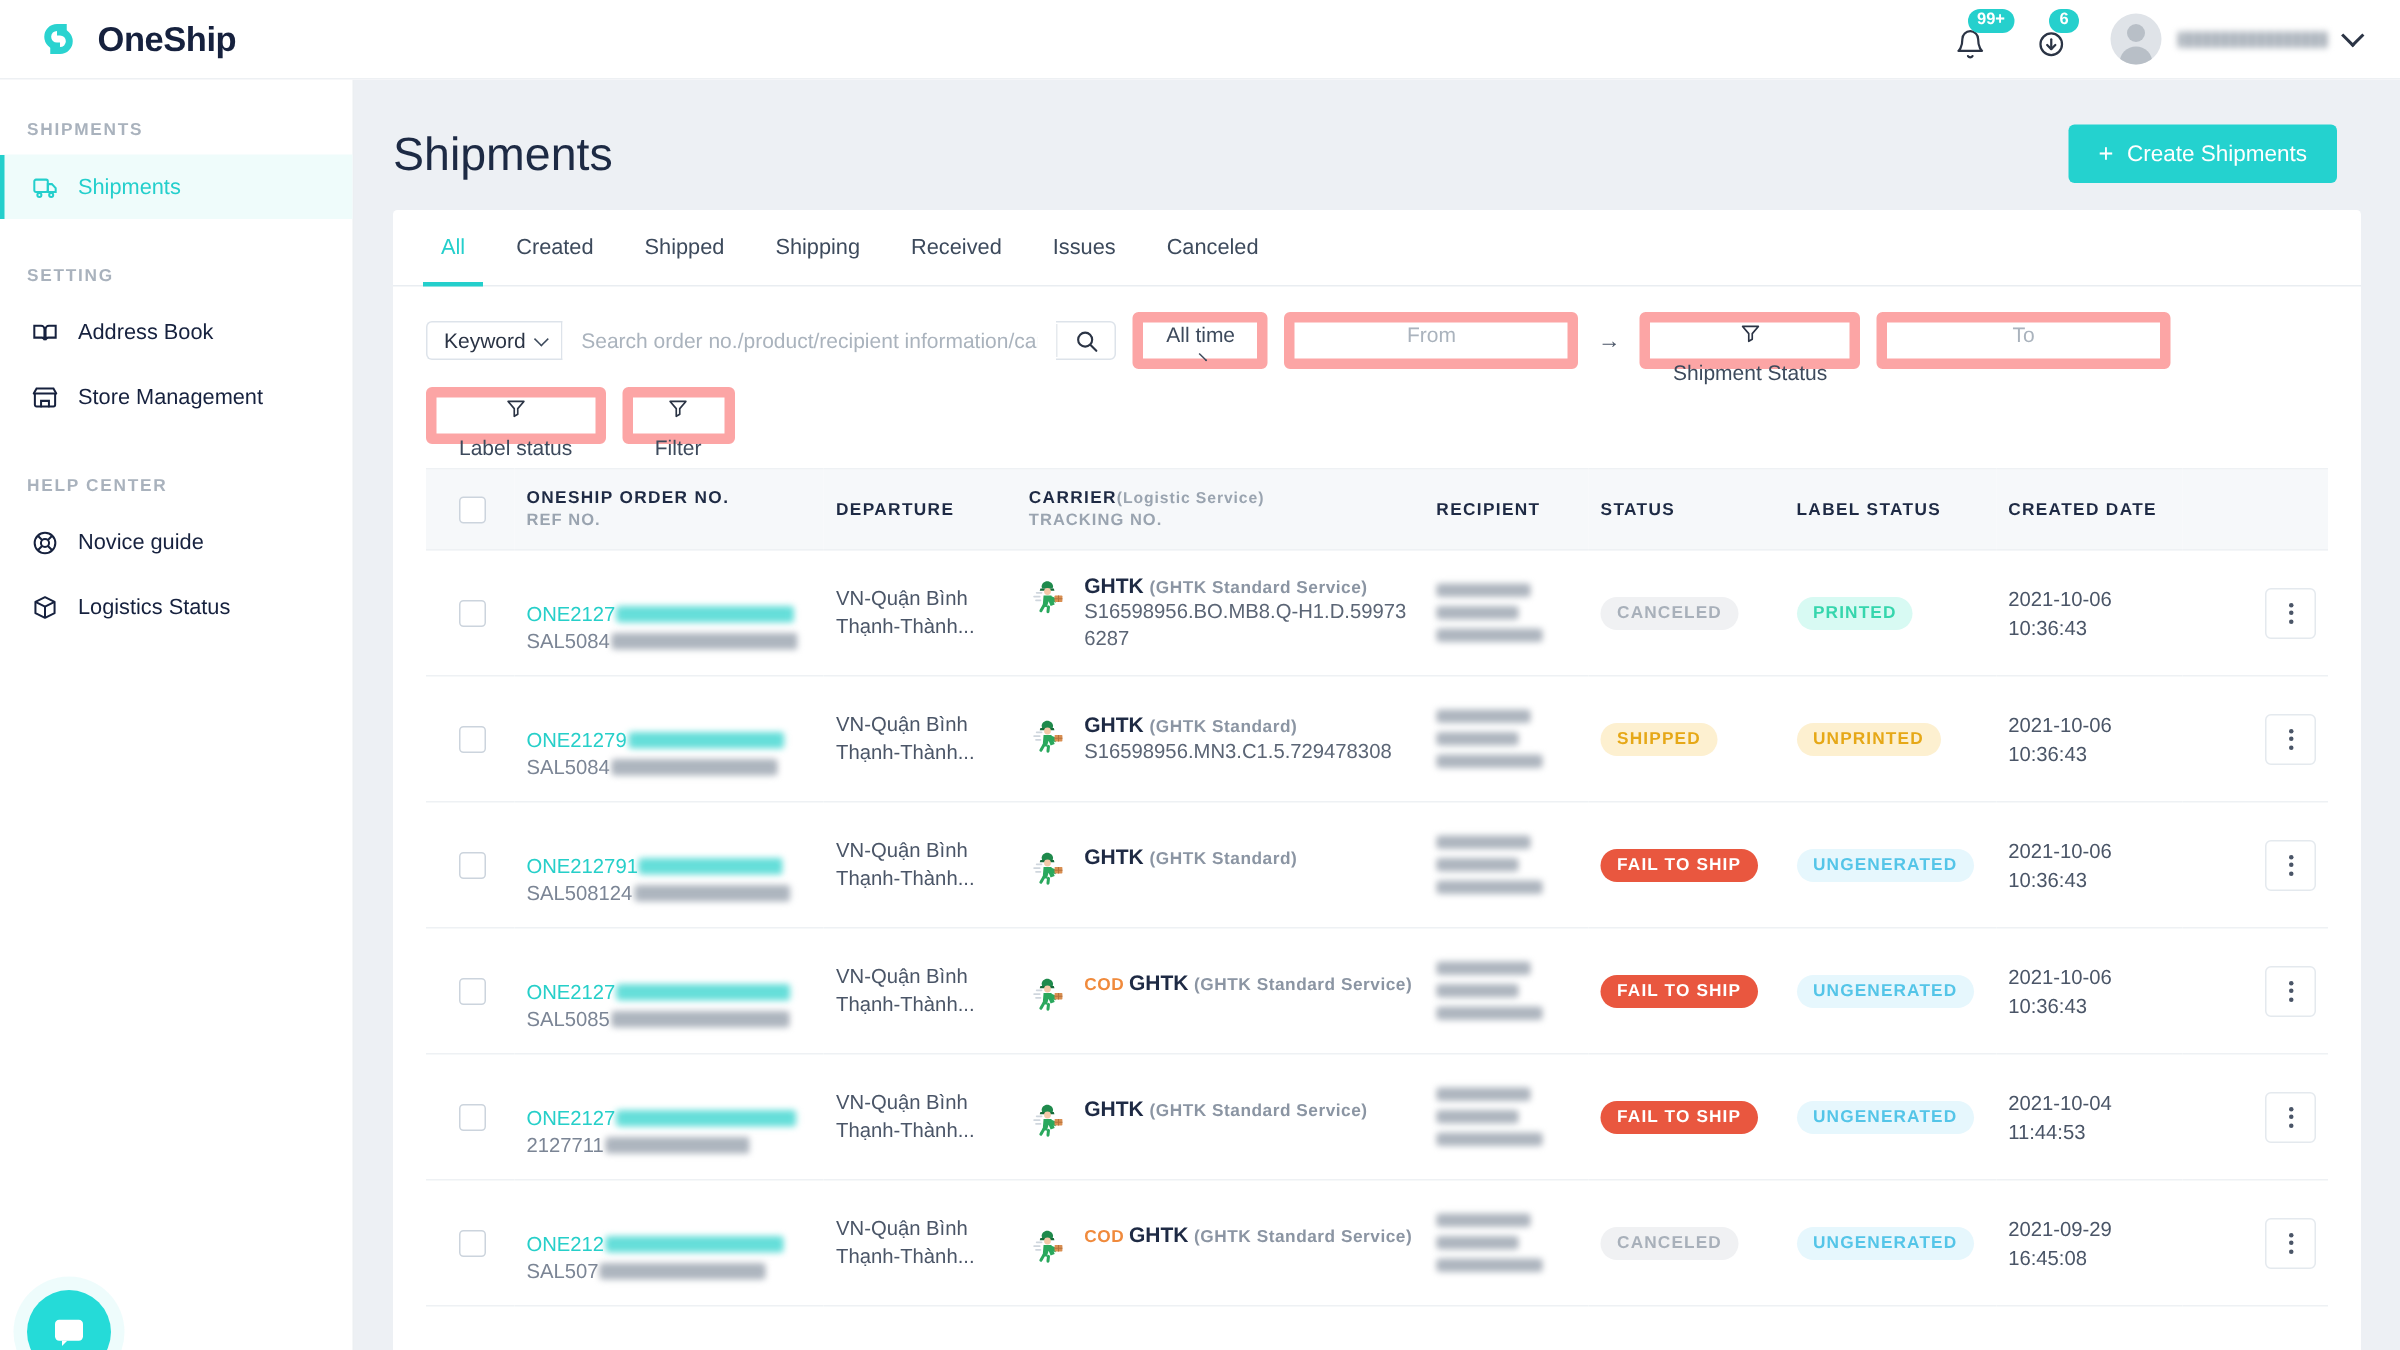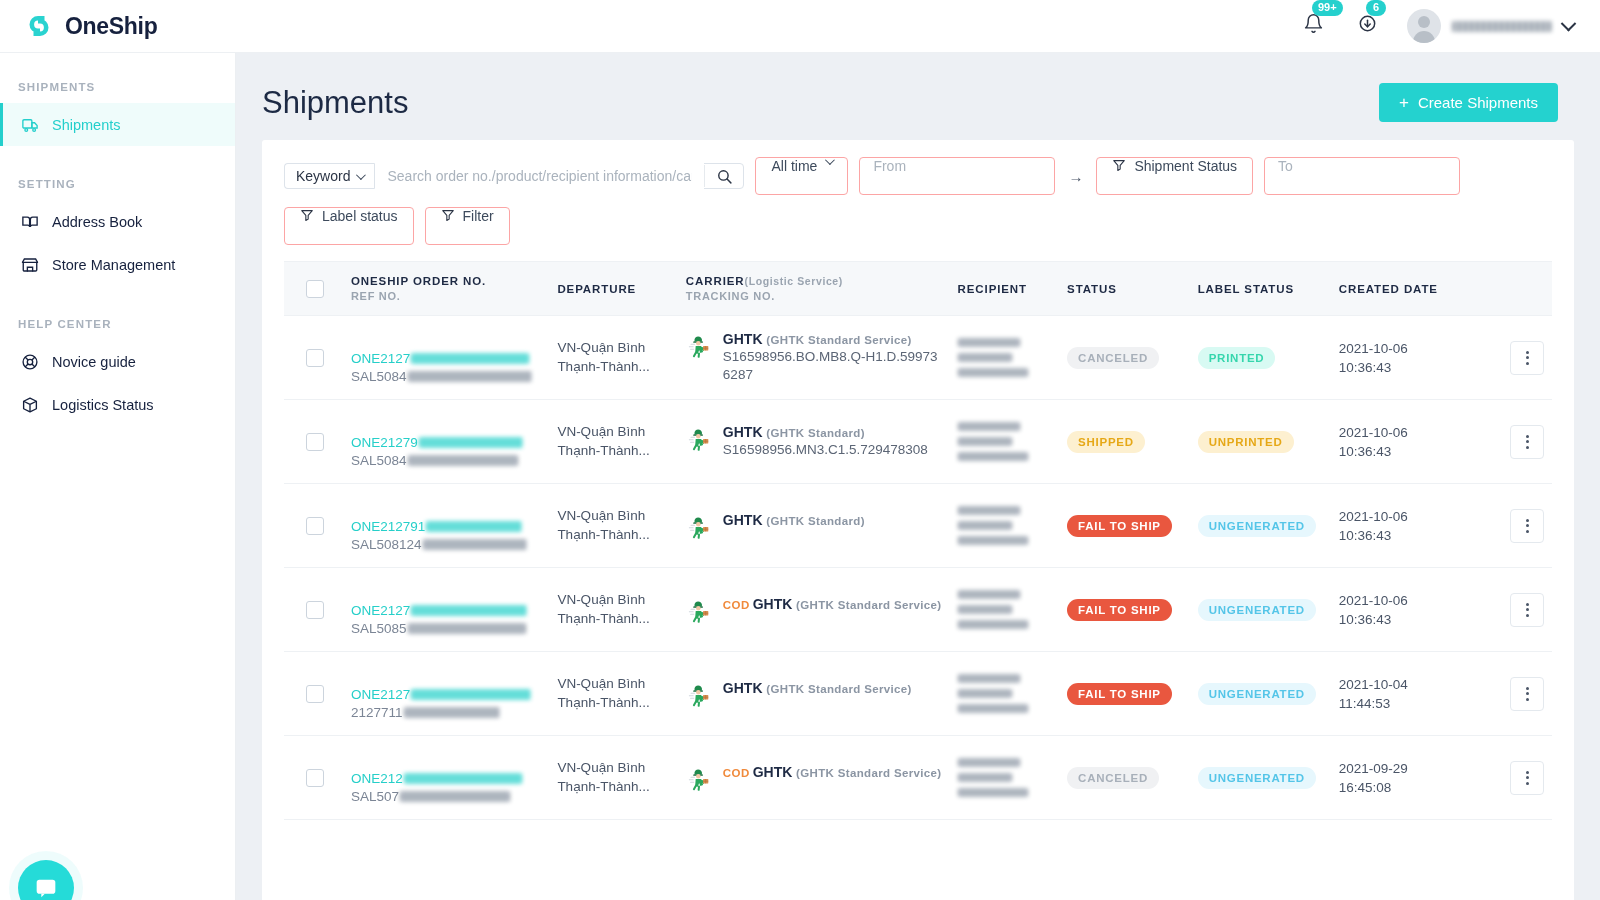--- a/index.html
+++ b/index.html
@@ -17,21 +17,21 @@
     height: 53px; min-height: 53px;
     background: #ffffff;
     display: flex; align-items: center;
     border-bottom: 1px solid #edf0f3;
     position: relative; z-index: 30;
   }
   .brand { display: flex; align-items: center; gap: 11px; padding-left: 24px; width: 240px; }
   .brand-mark { width: 30px; height: 30px; position: relative; }
   .brand-name { font-size: 23px; font-weight: bold; color: #16213e; letter-spacing: -.3px; }
 
-  .topbar-right { margin-left: auto; display: flex; align-items: flex-start; gap: 26px; padding-right: 26px; }
+  .topbar-right { margin-left: auto; display: flex; align-items: flex-end; gap: 26px; padding-right: 26px; }
   .icon-btn { position: relative; width: 28px; height: 28px; display: flex; align-items: center; justify-content: center; cursor: pointer; }
   .badge {
     position: absolute; top: -9px; left: 13px;
     background: #25d0cd; color: #fff;
     font-size: 11px; font-weight: bold;
     border-radius: 10px; padding: 2px 6px;
     line-height: 1.05; min-width: 20px; text-align: center;
   }
   .user-area { display: flex; align-items: center; gap: 11px; cursor: pointer; }
   .avatar {
@@ -71,21 +71,21 @@
 
   
   .tabs { display: flex; align-items: center; gap: 10px; padding: 0 20px; border-bottom: 1px solid #e9edf1; }
   .tab { padding: 17px 12px 15px; font-size: 14.5px; color: #3d4a5c; cursor: pointer; border-bottom: 3px solid transparent; margin-bottom: -1px; }
   .tab.active { color: #24cfcc; border-bottom-color: #24cfcc; }
 
   
   .filters { padding: 17px 22px 0 22px; }
   .filter-row { display: flex; align-items: center; gap: 11px; flex-wrap: wrap; }
   .filter-row + .filter-row { margin-top: 12px; }
-  .ctl { border: 1px solid #fca5a5; border-radius: 4px; background: #fff; height: 38px; display: flex; font-size: 14px; color: #3d4a5c; }
+  .ctl { border: 7px solid #fca5a5; border-radius: 4px; background: #fff; height: 38px; display: flex; align-items: center; font-size: 14px; color: #3d4a5c; flex-direction: column; }
   .ctl.btn { padding: 0 15px; gap: 8px; cursor: pointer; }
   .keyword-group { display: flex; height: 26px; }
   .keyword-sel { border: 1px solid #dde3ea; border-right: none; border-radius: 4px 0 0 4px; padding: 0 11px; display: flex; align-items: center; gap: 6px; font-size: 14px; color: #2b3445; cursor: pointer; background:#fff;}
   .search-wrap { display: flex; align-items: center; border: 1px solid #dde3ea; border-radius: 0 4px 4px 0; background: #fff; width: 370px; }
   .search-wrap input {
     border: none; outline: none; flex: 1; height: 36px; padding: 0 12px;
     font-size: 14px; font-family: inherit; color: #2b3445; min-width: 0;
   }
   .search-wrap input::placeholder { color: #aab3bd; }
   .search-sep { width: 1px; height: 22px; background: #e6eaee; }
@@ -268,20 +268,29 @@
       <div class="page-head">
         <div class="page-title">Shipments</div>
         <button class="btn-primary">
           <span class="btn-plus">+</span>
           <span>Create Shipments</span>
         </button>
       </div>
 
       <div class="card">
 
+        <div class="tabs">
+          <div class="tab active">All</div>
+          <div class="tab">Created</div>
+          <div class="tab">Shipped</div>
+          <div class="tab">Shipping</div>
+          <div class="tab">Received</div>
+          <div class="tab">Issues</div>
+          <div class="tab">Canceled</div>
+        </div>
 
         <div class="filters">
           <div class="filter-row">
 
             <div class="keyword-group">
               <div class="keyword-sel">
                 <span>Keyword</span>
                 <span class="caret"></span>
               </div>
               <div class="search-wrap">

